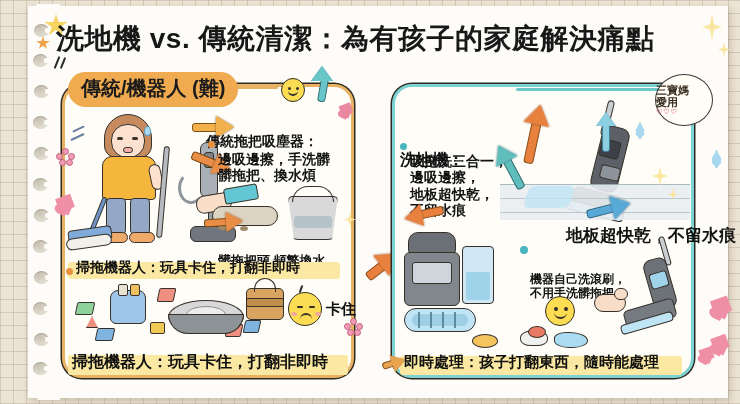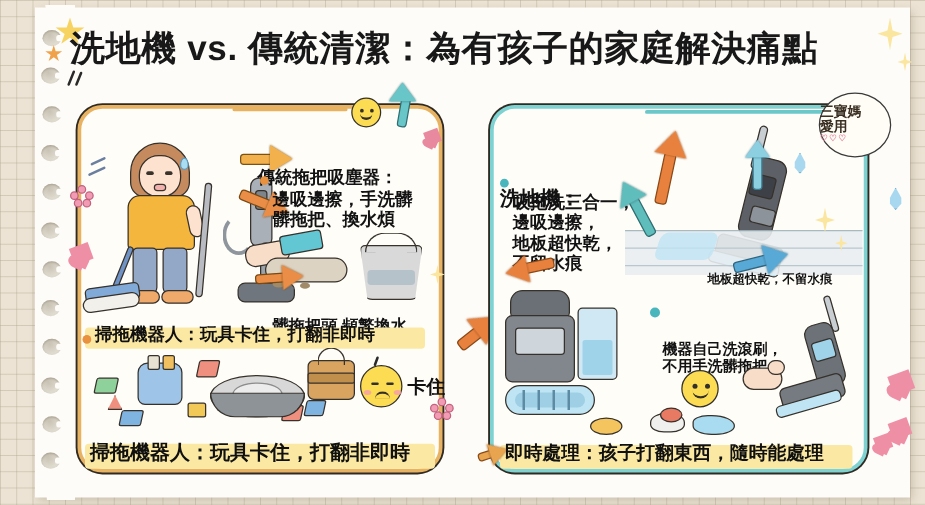--- a/index.html
+++ b/index.html
@@ -176,20 +176,23 @@
   <div class="tick" style="left:62px; top:57px; width:2px; height:12px; transform:rotate(22deg);"></div>
   <div class="sparkle" style="left:702px; top:14px; width:20px; height:26px;"></div>
   <div class="sparkle" style="left:718px; top:42px; width:12px; height:15px;"></div>
 
   <div class="title">
     <span>洗地機 vs. 傳統清潔：為有孩子的家庭解決痛點</span>
   </div>
 
   <div class="panel panel-left"></div>
   <div class="pill-rule" style="left:186px; top:86px; width:92px; background:#e8b263;"></div>
+  <div class="pill pill-left">
+    <span>傳統/機器人 (難)</span>
+  </div>
   <div class="face" style="left:281px; top:78px; width:24px; height:24px;">
     <span class="eye" style="left:6px; top:8px;"></span>
     <span class="eye" style="left:14px; top:8px;"></span>
     <span class="mouth" style="left:6px; top:11px; width:10px; height:6px;"></span>
   </div>
 
   <div class="arrow" style="left:310px; top:66px; width:24px; height:36px;">
     <div class="arrow-shaft" style="left:9px; top:12px; width:8px; height:24px; background:#68c6c8; border:1.2px solid #2f6e72; transform:rotate(10deg);"></div>
     <div class="arrow-head" style="left:1px; top:0px; border-left:11px solid transparent; border-right:11px solid transparent; border-bottom:15px solid #68c6c8; filter:drop-shadow(0 0 0.7px #2f6e72);"></div>
   </div>
@@ -399,21 +402,21 @@
   </div>
   <div class="arrow" style="left:400px; top:204px; width:44px; height:22px; transform:rotate(168deg);">
     <div class="arrow-shaft" style="left:0px; top:7px; width:26px; height:9px; background:#e8813e; border:1.2px solid #8a4a18;"></div>
     <div class="arrow-head" style="left:22px; top:0px; border-top:11px solid transparent; border-bottom:11px solid transparent; border-left:18px solid #e8813e; filter:drop-shadow(0 0 0.8px #8a4a18);"></div>
   </div>
   <div class="drop" style="left:634px; top:122px; width:12px; height:17px;"></div>
   <div class="drop" style="left:710px; top:150px; width:13px; height:18px;"></div>
   <div class="sparkle" style="left:652px; top:166px; width:16px; height:20px;"></div>
   <div class="sparkle" style="left:668px; top:188px; width:10px; height:13px;"></div>
 
-  <div class="txt" style="left:534px; top:206px; font-size:10px;margin-left:32px;">
+  <div class="txt" style="left:534px; top:206px; font-size:17px;margin-left:32px;">
     <span>地板超快乾，不留水痕</span>
   </div>
 
   <div class="bullet" style="left:520px; top:246px; background:#49b6bd; width:8px; height:8px;"></div>
   <div class="txt" style="left:530px; top:258px; font-size:12px;">
     <span>機器自己洗滾刷，
 不用手洗髒拖把！</span>
   </div>
 
   <div class="ill" style="left:404px; top:232px; width:120px; height:112px;">

